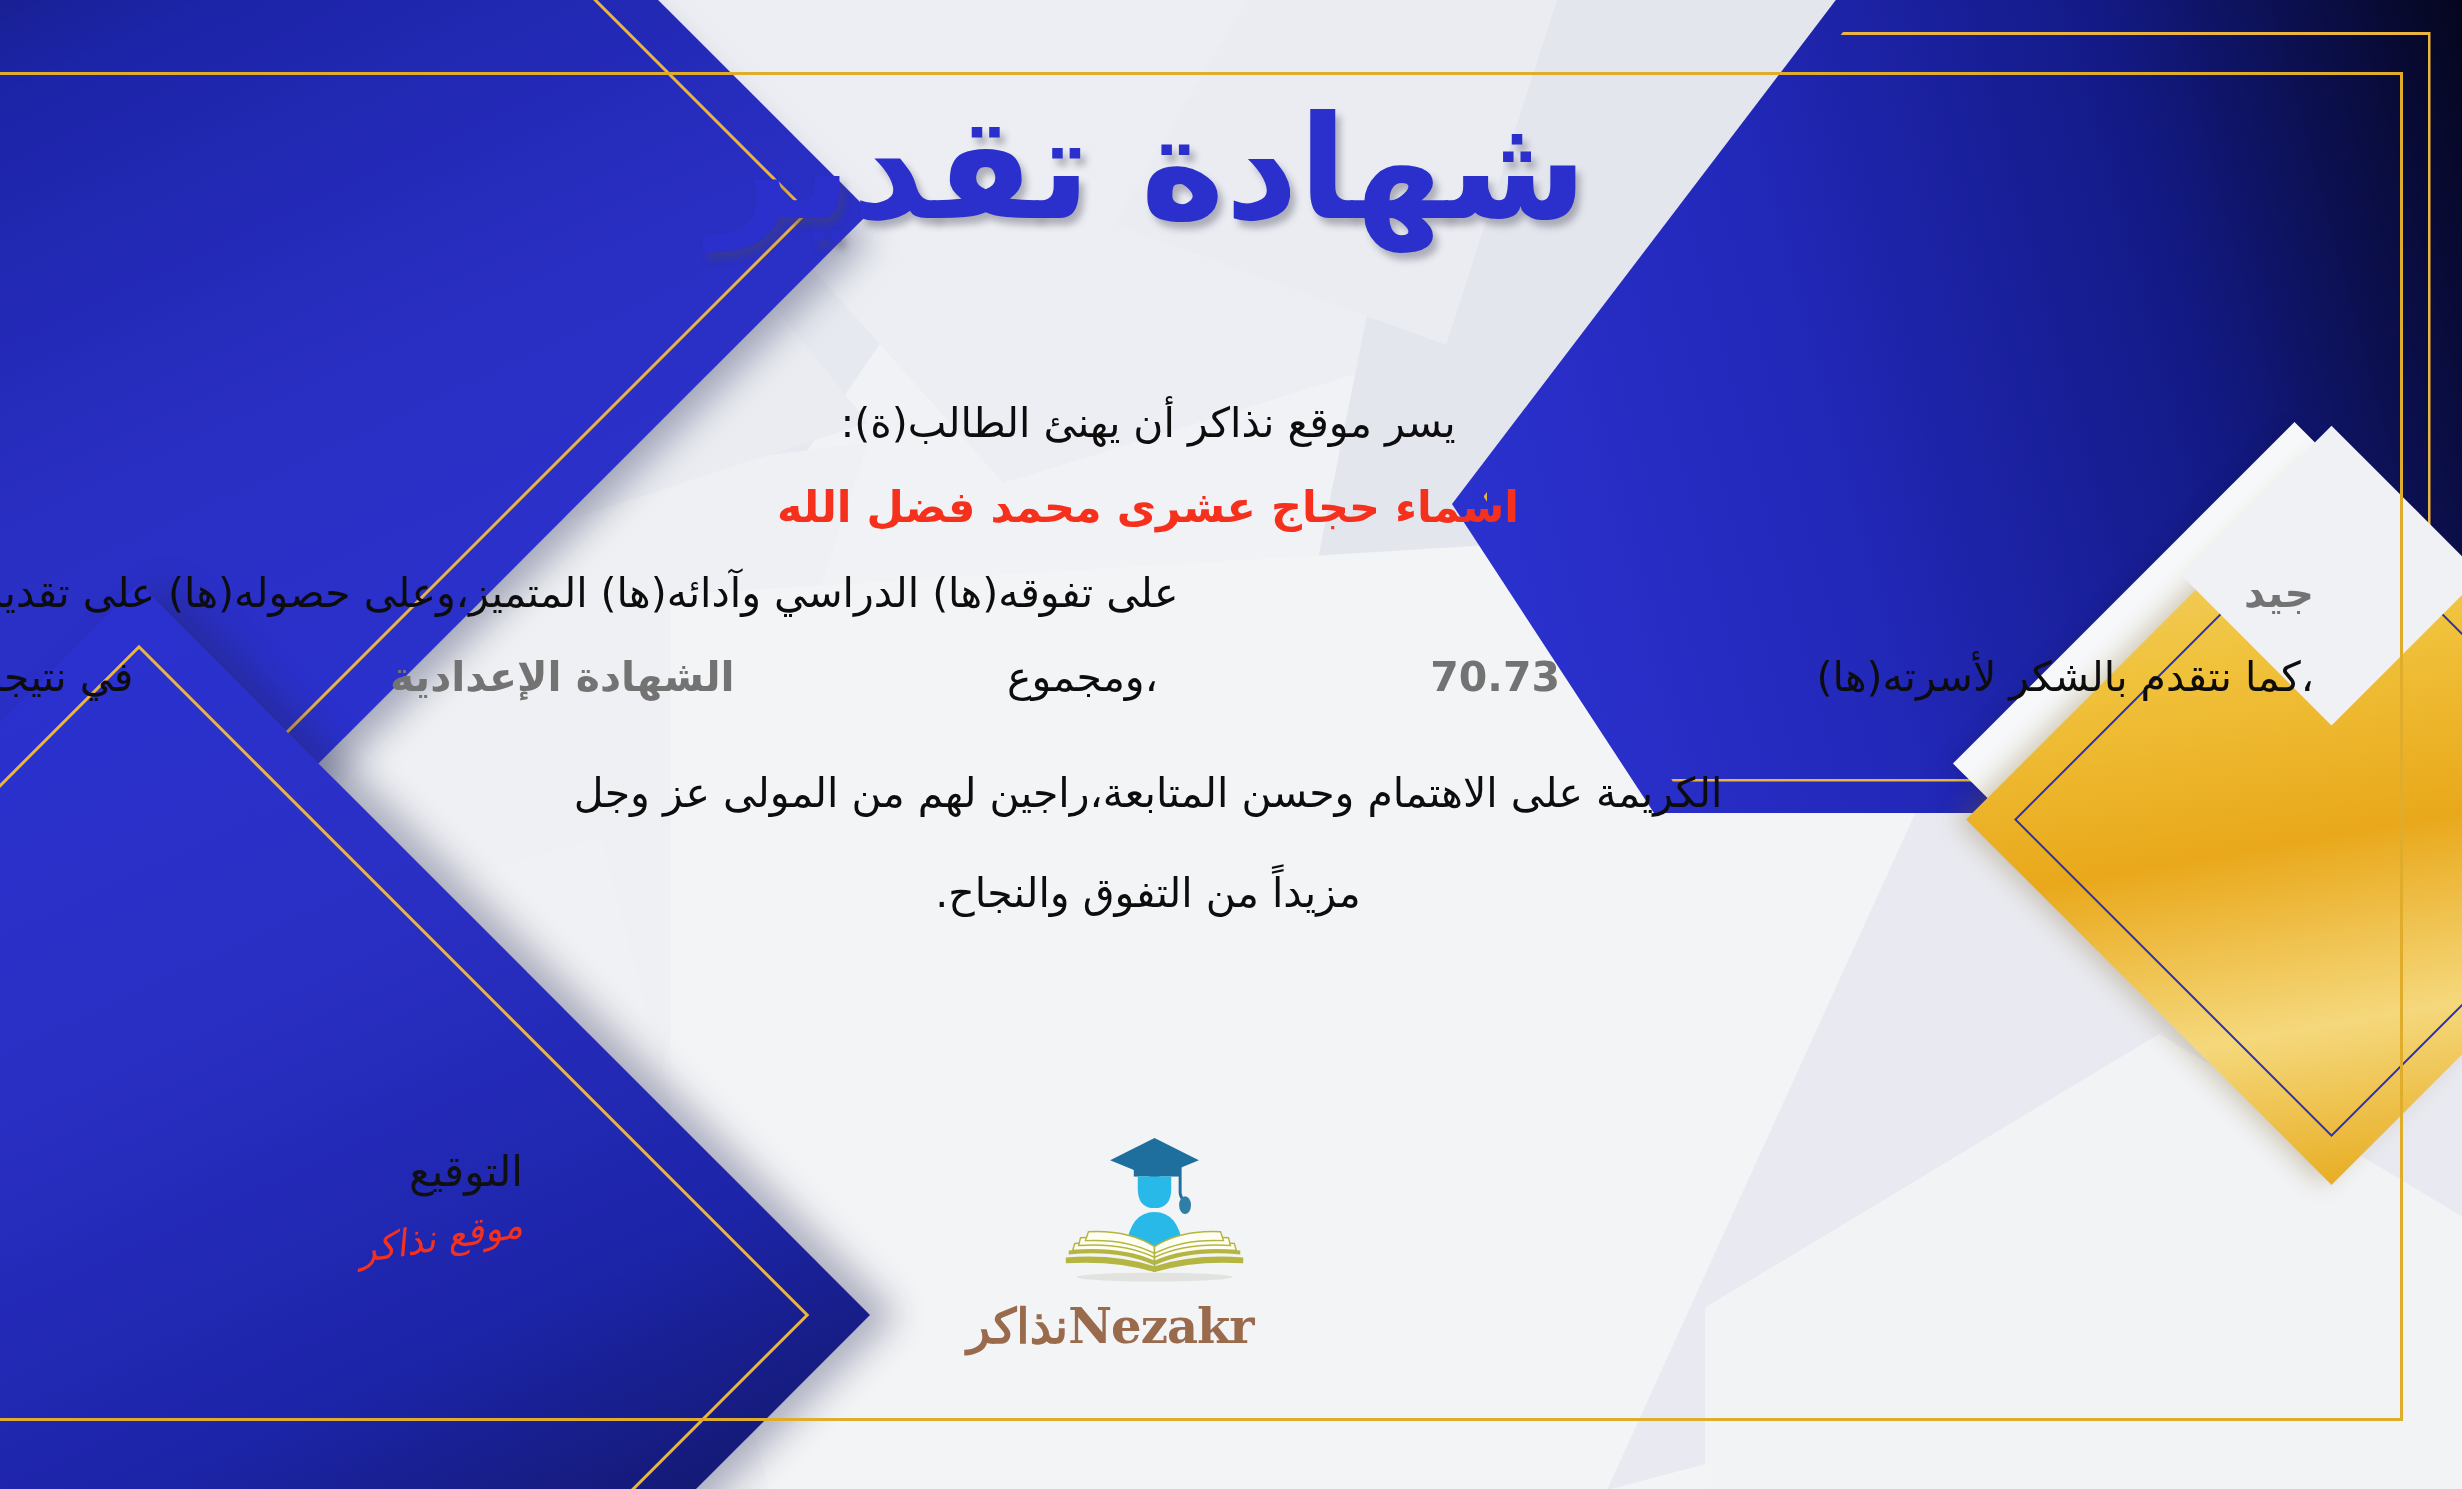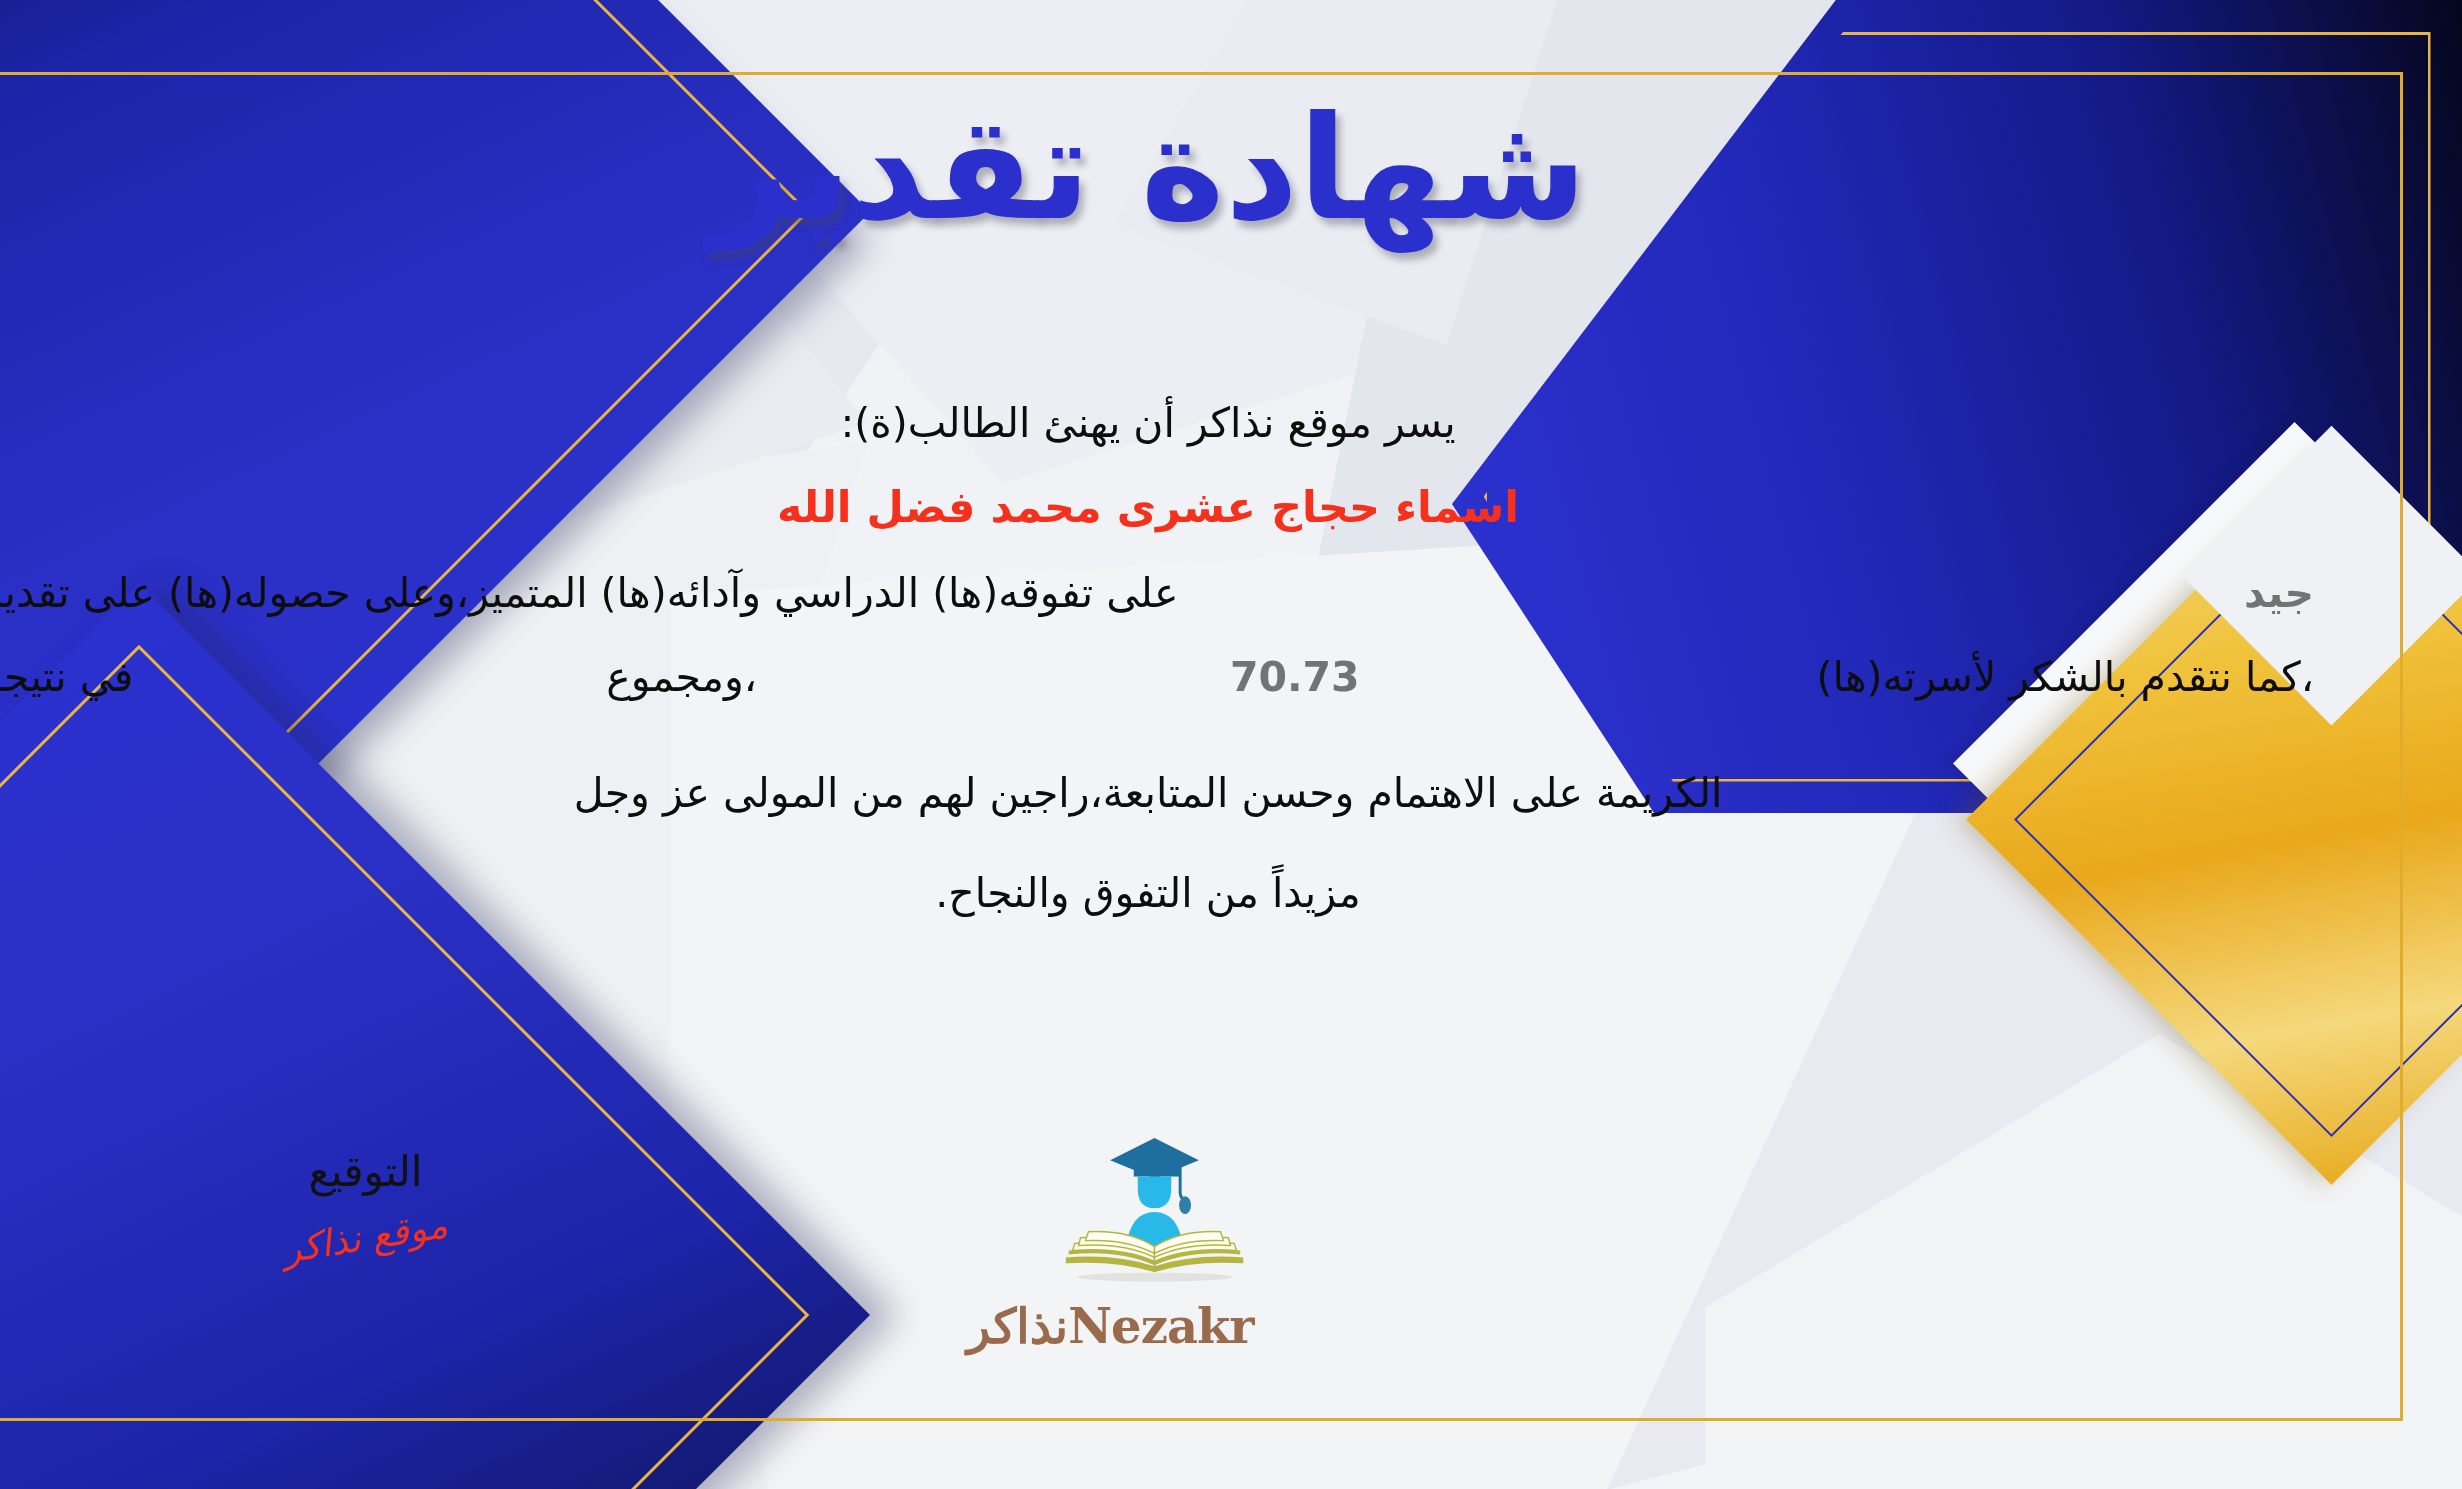--- a/index.html
+++ b/index.html
@@ -114,21 +114,21 @@
         width:100%;gap:0;margin-bottom:9.8px;}
   .row4{display:flex;justify-content:space-between;align-items:baseline;
         width:100%;gap:0;margin-bottom:10.8px;}
 
   .red{color:#737373;font-weight:700;}
   .blk{color:#0d0d0d;}
 
   .tail{font-size:41px;line-height:1.45;color:#0d0d0d;}
 
   
-  .sig-wrap{position:absolute;left:374px;top:1147px;width:315px;text-align:center;}
+  .sig-wrap{position:absolute;left:374px;top:1147px;width:315px;text-align:right;}
   .sig-label{font-size:42px;color:#101010;font-weight:500;}
   .sig-mark{margin-top:19.7px;font-size:37px;color:#f5311d;
             font-family:"DejaVu Serif","Liberation Serif",serif;
             font-style:italic;transform:rotate(-9deg);display:inline-block;}
 
   
   .logo{position:absolute;left:1133px;top:1133px;width:374px;text-align:left;}
   .logo svg{display:block;margin:0 auto;}
   .logo-text{margin-top:2px;font-size:48px;font-weight:700;color:#9a6a4c;
              letter-spacing:-1px;font-family:"DejaVu Serif","Liberation Serif",serif;
@@ -189,20 +189,21 @@
 
       <div class="row3">
         <span class="line red" style="margin:0">جيد</span>
         <span class="line blk" style="margin:0">على تفوقه(ها) الدراسي وآدائه(ها) المتميز،وعلى حصوله(ها) على تقدير</span>
       </div>
 
       <div class="row4">
         <span class="line blk" style="margin:0">،كما نتقدم بالشكر لأسرته(ها)</span>
         <span class="line red" style="margin:0">70.73</span>
         <span class="line blk" style="margin:16px">،ومجموع</span>
+        <span class="line red" style="margin:0">الشهادة الإعدادية</span>
         <span class="line blk" style="margin:0">في نتيجة</span>
       </div>
 
       <p class="tail">الكريمة على الاهتمام وحسن المتابعة،راجين لهم من المولى عز وجل</p>
 
       <p class="tail">مزيداً من التفوق والنجاح.</p>
     </div>
 
     <div class="sig-wrap">
       <div class="sig-label">التوقيع</div>

